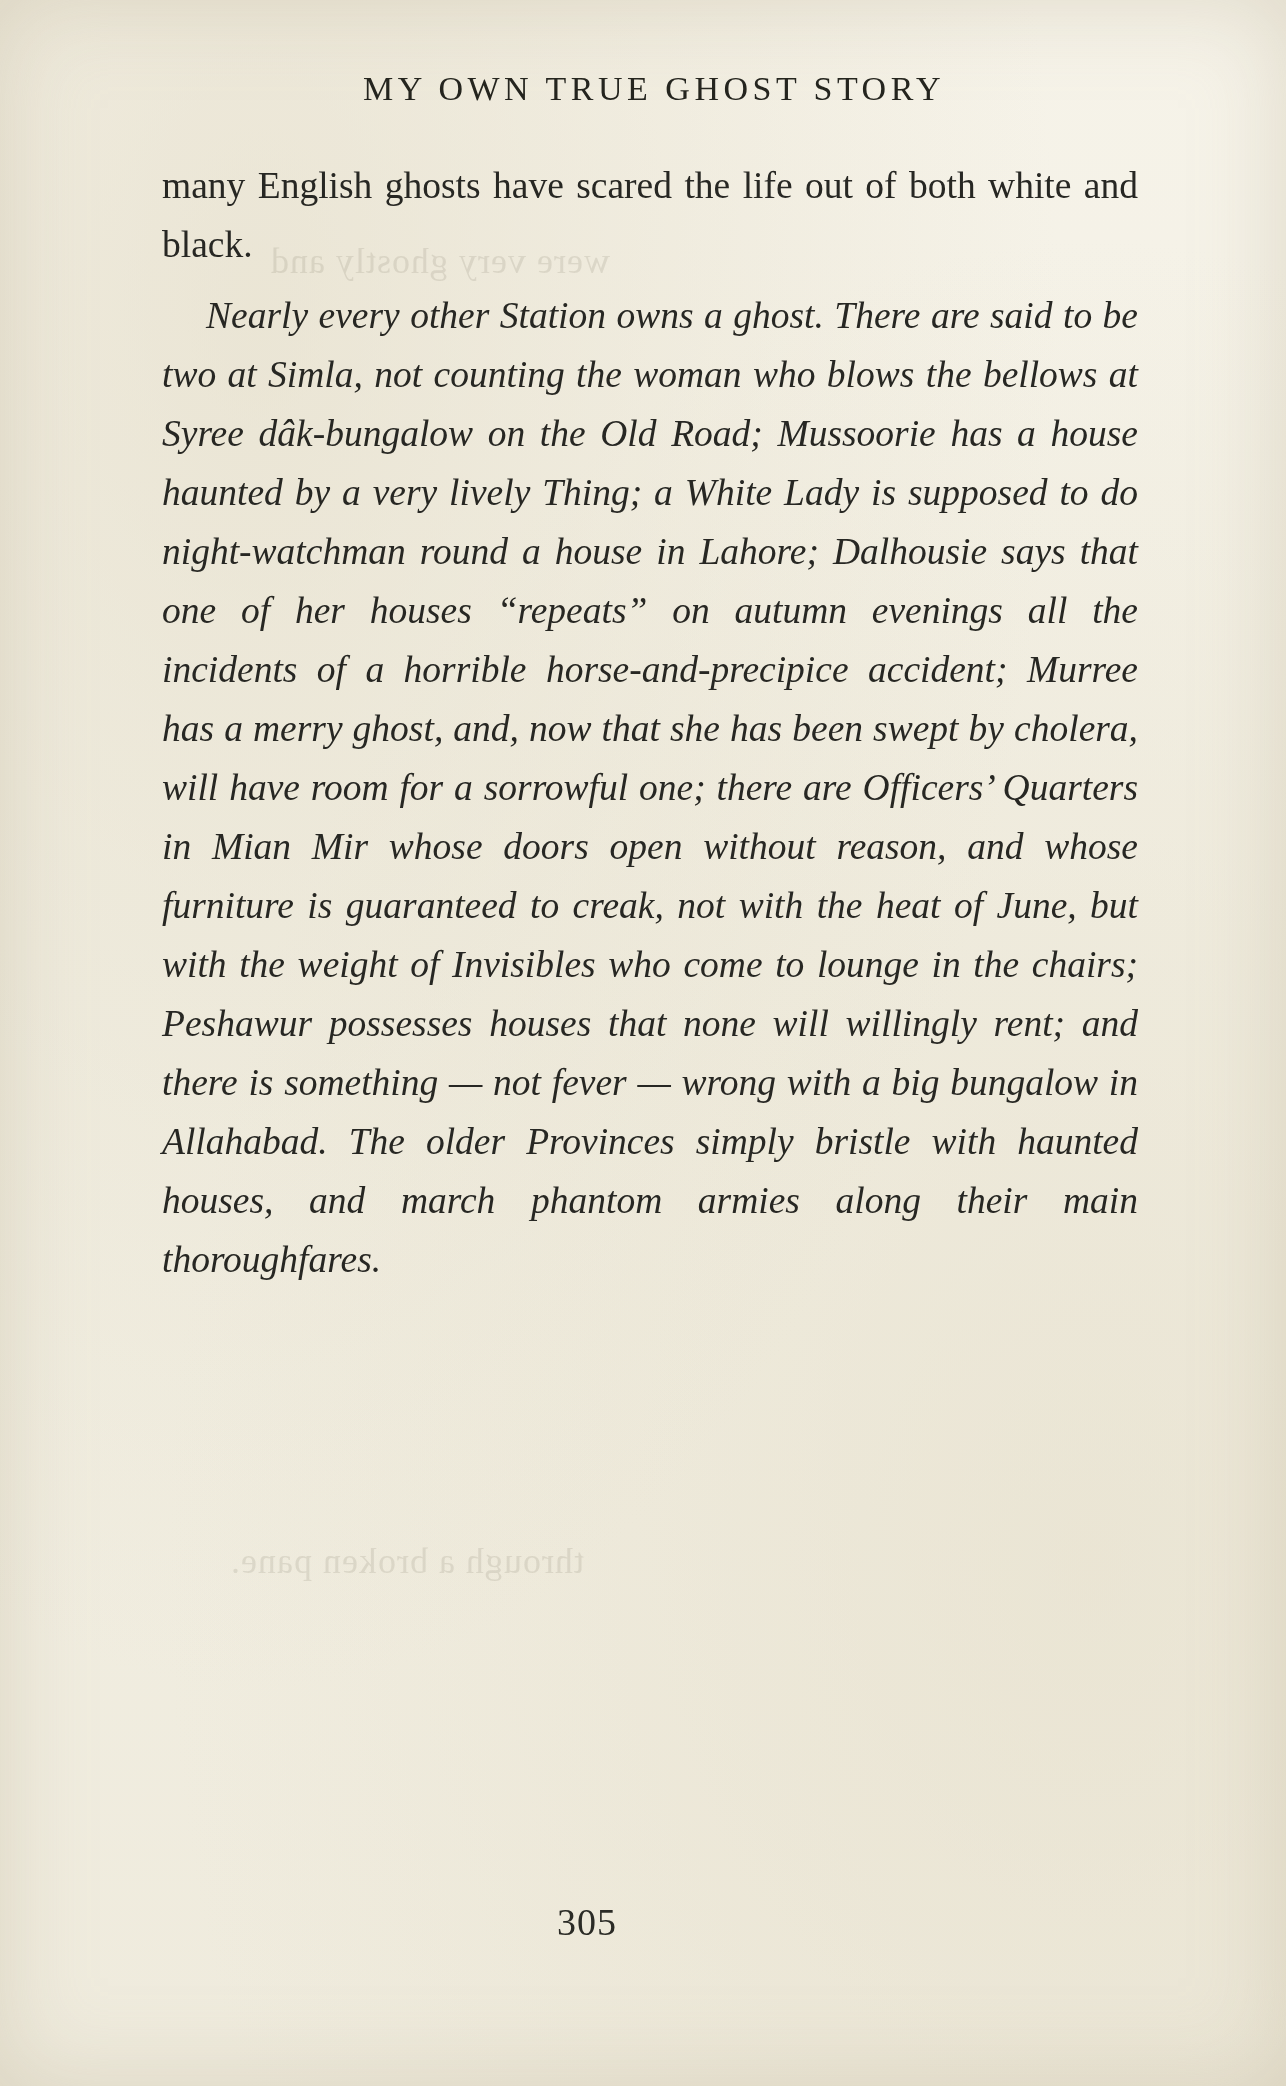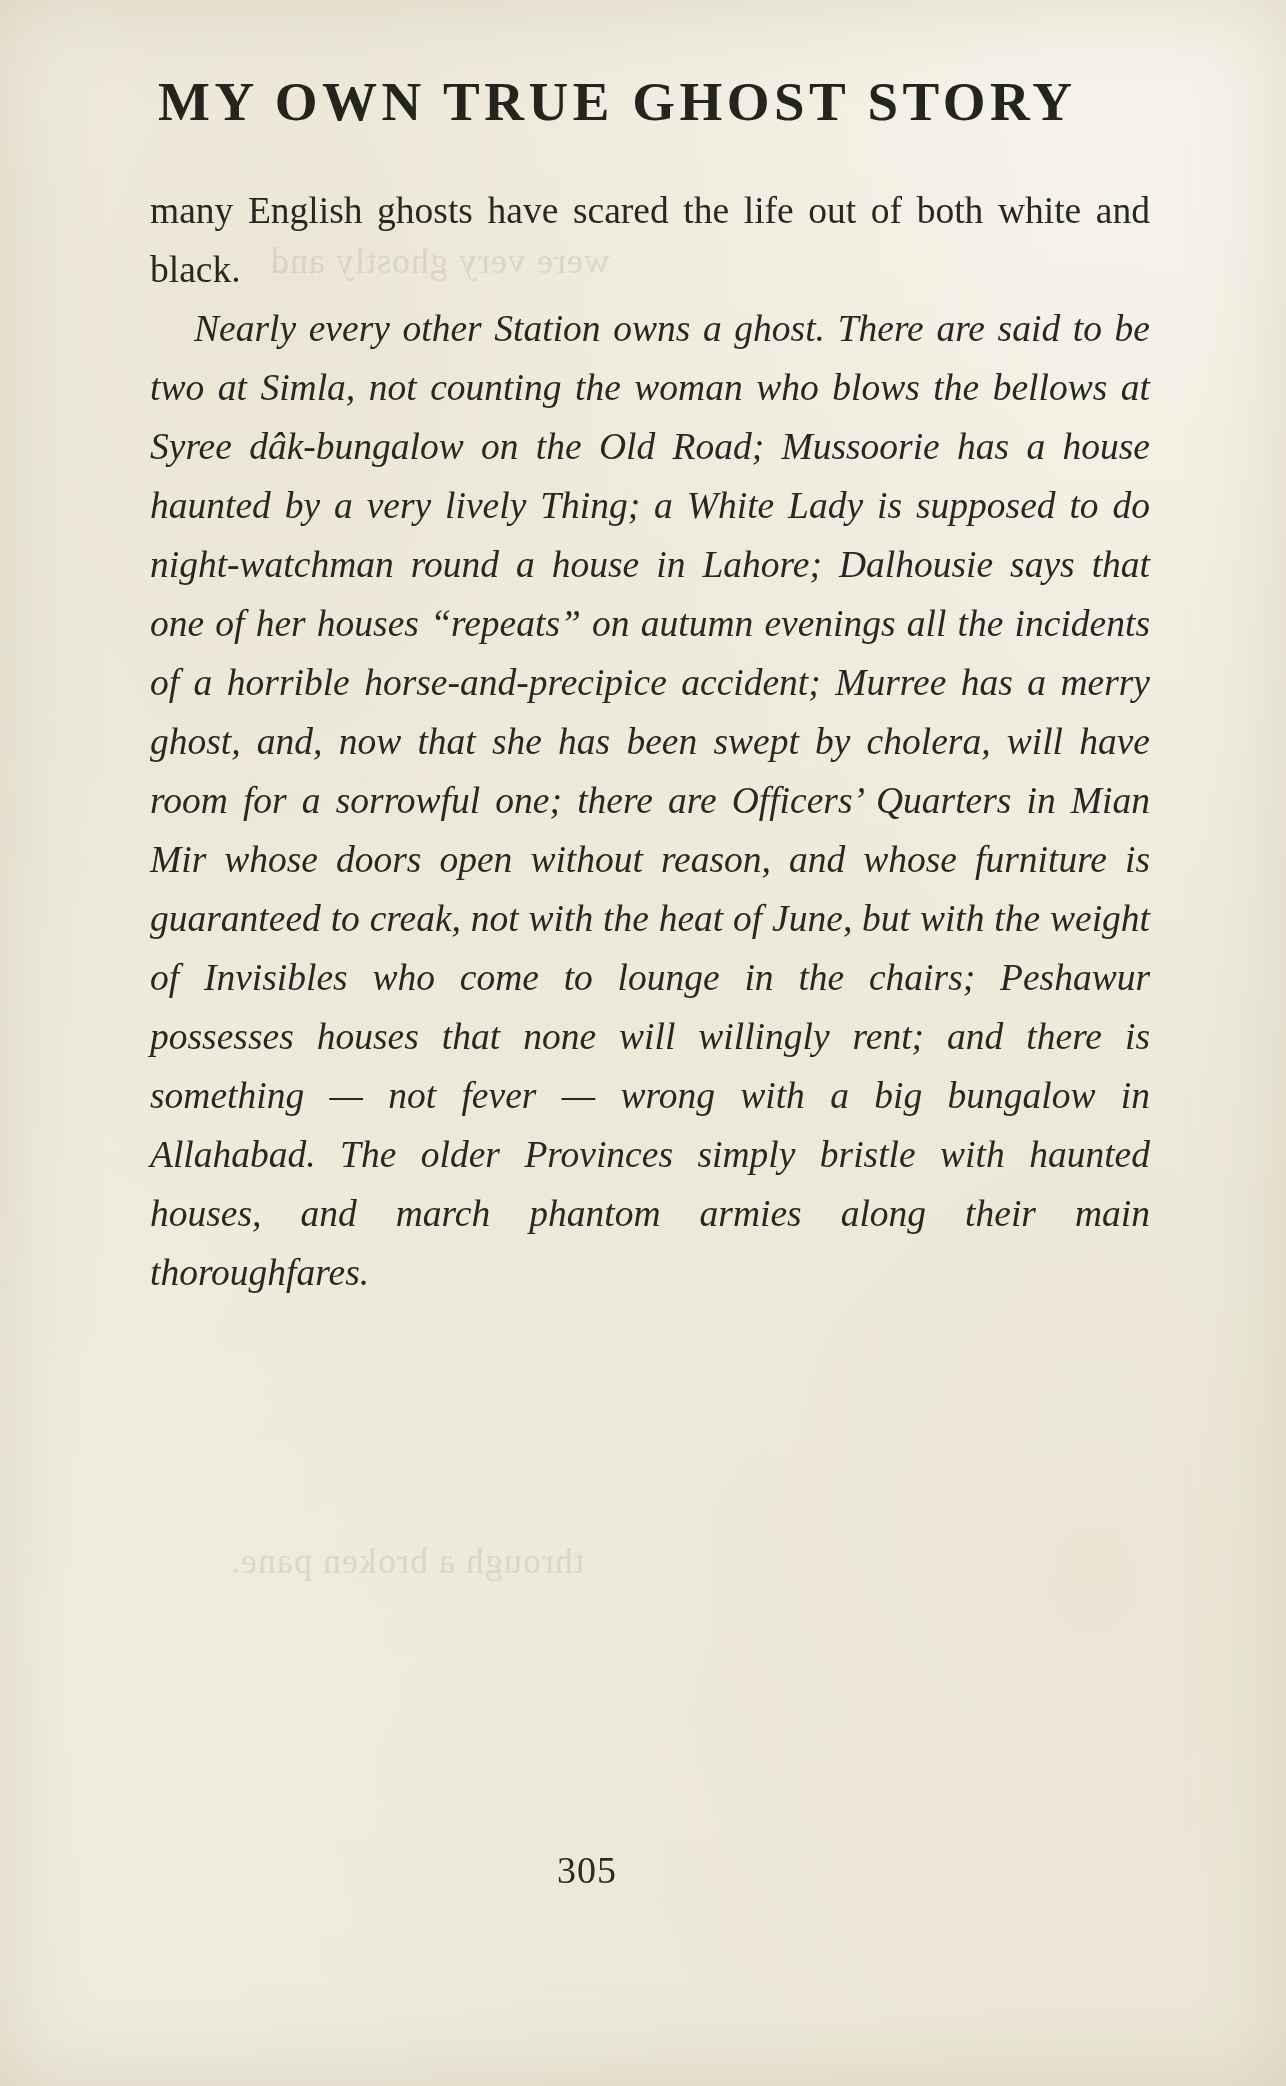--- a/index.html
+++ b/index.html
@@ -24,52 +24,52 @@
     font-family: "Liberation Serif", "DejaVu Serif", serif;
     color: #2a2a28;
   }
   .page-inner {
     position: absolute;
     left: 150px;
     top: 70px;
     width: 1000px;
   }
   .running-head {
-    text-align: left;
-    font-size: 55px;
+    text-align: center;
+    font-size: 34px;
     letter-spacing: 4.5px;
     color: #25251f;
     margin: 0 0 48px 0;
-    font-weight: 700;
+    font-weight: 400;
     padding-left: 8px;
   }
   .body-text {
     width: 1000px;
     font-size: 37.5px;
     line-height: 59px;
     text-align: justify;
     color: #272723;
   }
   .body-text p {
-    margin: 0;
+    margin: 12px;
     text-indent: 0;
   }
   .body-text p.indent {
     text-indent: 44px;
     font-style: italic;
   }
   
   .body-text p {
     text-align: justify;
     text-justify: inter-word;
   }
   .folio {
     position: absolute;
     left: 0;
-    top: 1848px;
+    top: 1900px;
     width: 1174px;
     text-align: center;
     font-size: 38px;
     color: #2b2b26;
     letter-spacing: 1px;
   }
   
   .showthrough {
     position: absolute;
     pointer-events: none;

